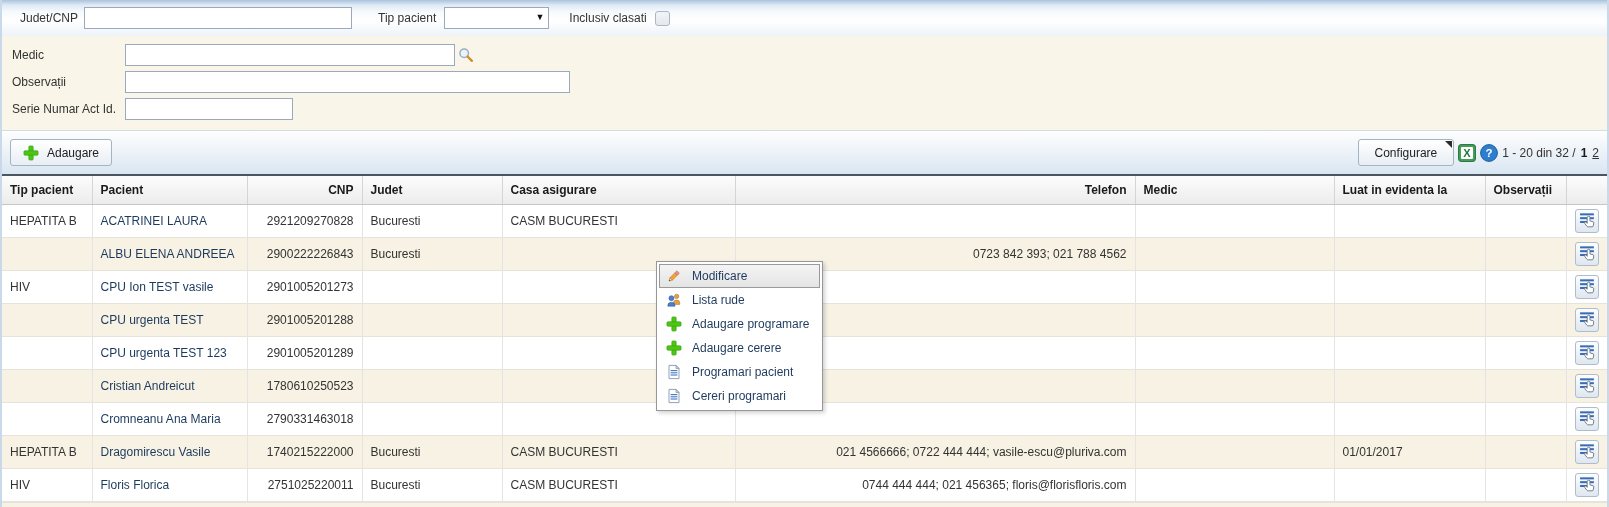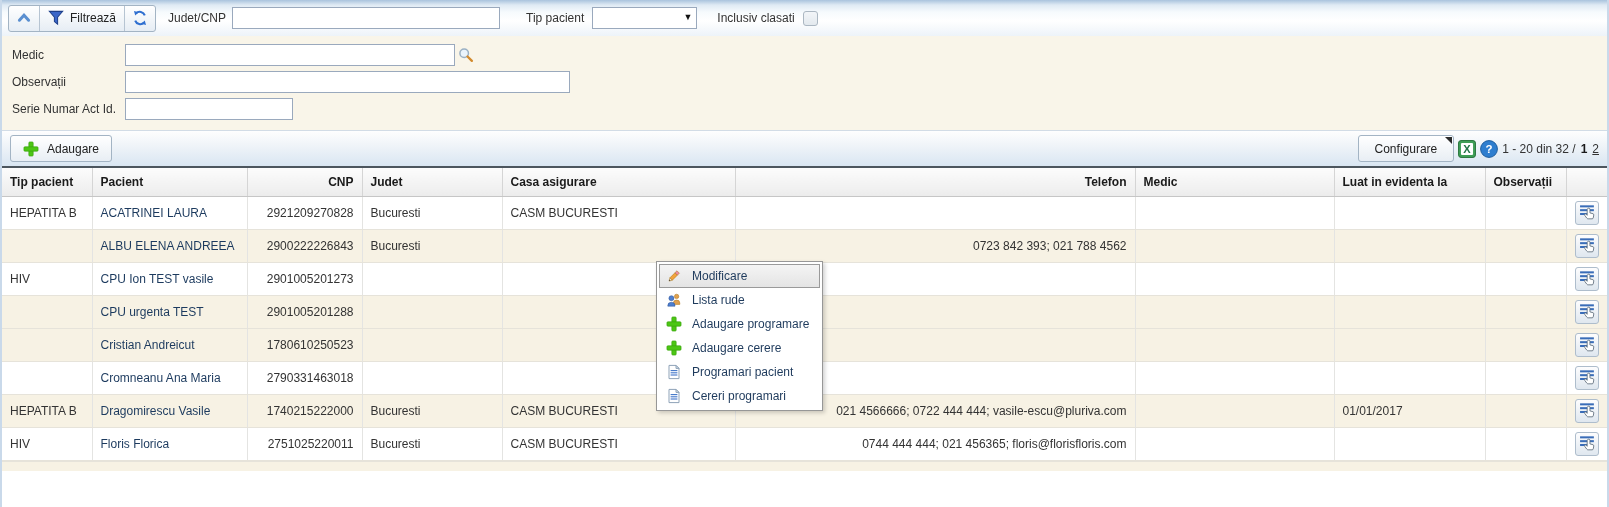--- a/index.html
+++ b/index.html
@@ -25,21 +25,21 @@
   .checkbox { width:15px; height:15px; border:1px solid #abb7c2; border-radius:3px;
               background:linear-gradient(180deg,#f2f5f8,#e3e9ee); cursor:pointer; }
 
   
   .filterpanel { height:94px; background:#f9f5e9; padding:8px 0 0 10px; }
   .fp-row { display:flex; align-items:center; margin-bottom:5px; height:22px; }
   .fp-row .fieldlbl { width:113px; }
   .fp-input { height:22px; border:1px solid #9aa9bd; background:#fff; padding:0 4px; font:inherit; }
 
   
-  .toolbar { height:36px; display:flex; align-items:center; padding:0 8px;
+  .toolbar { height:44px; display:flex; align-items:center; padding:0 8px;
              border-top:1px solid #d2dce6;
              background:linear-gradient(180deg,#fefefe 0%,#eef3f8 45%,#d9e6f2 100%); }
   .btn { display:flex; align-items:center; gap:8px; height:27px; padding:0 12px;
          border:1px solid #a3b4c4; border-radius:3px; cursor:pointer;
          background:linear-gradient(180deg,#ffffff,#e8eef4); color:#222; font:inherit; }
   .toolbar-right { margin-left:auto; display:flex; align-items:center; gap:4px; }
   .btn-config { position:relative; padding:0 16px; }
   .btn-config .corner { position:absolute; top:1px; right:1px; width:0; height:0;
                         border-left:7px solid transparent; border-top:7px solid #2b2b2b; }
   .pagination { color:#333; white-space:nowrap; display:flex; gap:5px; align-items:center; }
@@ -71,43 +71,20 @@
               border:1px solid transparent; color:#1e3a5c; cursor:pointer; white-space:nowrap; }
   .ctx-item.selected { background:linear-gradient(180deg,#f4f4f4,#e4e4e4); border:1px solid #9a9a9a; }
   .icon16 { width:16px; height:16px; flex:0 0 16px; }
 </style>
 </head>
 <body>
 
 <div class="app">
 
   <div class="topbar">
-    <div class="btn-group">
-      <div class="btn-seg" style="padding:0 7px;">
-        <svg class="icon16" viewBox="0 0 14 14" width="14" height="14">
-            <polyline points="3,9 7,4.5 11,9" stroke="#5a8fd0" stroke-width="2.6" fill="none" stroke-linecap="round"></polyline>
-          </svg>
-      </div>
-      <div class="btn-seg">
-        <svg class="icon16" viewBox="0 0 14 14" width="14" height="14">
-            <path d="M1.2 1.2 h11.6 l-4.4 5 v6.2 l-2.8 -2.3 v-3.9 z" fill="#3a66c8" stroke="#1d3f8a" stroke-width="0.9"></path>
-          </svg>
-        <span class="lbl">Filtrează</span>
-      </div>
-      <div class="btn-seg" style="padding:0 7px;">
-        <svg class="icon16" viewBox="0 0 16 16" width="15" height="15">
-          <g stroke="#2f6fd0" stroke-width="2.1" fill="none">
-            <path d="M12.8 5.4 A5.4 5.4 0 0 0 3.9 3.4"></path>
-            <path d="M3.2 10.6 A5.4 5.4 0 0 0 12.1 12.6"></path>
-          </g>
-          <polygon points="2.0,1.0 6.6,2.2 3.2,5.6" fill="#2f6fd0"></polygon>
-          <polygon points="14.0,15.0 9.4,13.8 12.8,10.4" fill="#2f6fd0"></polygon>
-        </svg>
-      </div>
-    </div>
 
     <span class="fieldlbl" style="margin-left:12px;">Judet/CNP</span>
     <input class="tb-input" style="width: 268px; margin-left: 6px;" value="">
 
     <span class="fieldlbl" style="margin-left:26px;">Tip pacient</span>
     <div class="sel" style="margin-left:8px;">
       <span></span>
       <span class="arr">▼</span>
     </div>
 
@@ -273,20 +250,41 @@
     <button class="row-action">
       <svg viewBox="0 0 16 16" width="17" height="17">
         <rect x="1" y="2.2" width="13" height="1.9" fill="#3a6db8"></rect>
         <rect x="1" y="5.8" width="13" height="1.9" fill="#3a6db8"></rect>
         <rect x="1" y="9.4" width="7" height="1.9" fill="#3a6db8"></rect>
         <path d="M9.3 4.9 c.8 0 1 .6 1 1.2 v3.2 l2.9 .8 c.6 .2 .8 .6 .7 1.2 l-.5 2.7 c-.1 .6 -.5 .9 -1.1 .9 h-3.7 c-.5 0 -.9 -.2 -1.2 -.6 l-2 -2.6 c-.4 -.5 -.2 -1.1 .3 -1.3 .4 -.2 .9 0 1.2 .3 l.8 .9 v-5.5 c0 -.7 .6 -1.2 1.6 -1.2 z" fill="#ffffff" stroke="#5c6b7a" stroke-width="0.8"></path>
       </svg>
     </button>
   </td>
           </tr>
+          <tr>
+            <td></td>
+            <td><a>CPU urgenta TEST 123</a></td>
+            <td class="al-r">2901005201289</td>
+            <td></td>
+            <td></td>
+            <td class="al-r"></td>
+            <td></td>
+            <td></td>
+            <td></td>
+            <td class="c-actions">
+    <button class="row-action">
+      <svg viewBox="0 0 16 16" width="17" height="17">
+        <rect x="1" y="2.2" width="13" height="1.9" fill="#3a6db8"></rect>
+        <rect x="1" y="5.8" width="13" height="1.9" fill="#3a6db8"></rect>
+        <rect x="1" y="9.4" width="7" height="1.9" fill="#3a6db8"></rect>
+        <path d="M9.3 4.9 c.8 0 1 .6 1 1.2 v3.2 l2.9 .8 c.6 .2 .8 .6 .7 1.2 l-.5 2.7 c-.1 .6 -.5 .9 -1.1 .9 h-3.7 c-.5 0 -.9 -.2 -1.2 -.6 l-2 -2.6 c-.4 -.5 -.2 -1.1 .3 -1.3 .4 -.2 .9 0 1.2 .3 l.8 .9 v-5.5 c0 -.7 .6 -1.2 1.6 -1.2 z" fill="#ffffff" stroke="#5c6b7a" stroke-width="0.8"></path>
+      </svg>
+    </button>
+  </td>
+          </tr>
           <tr class="alt">
             <td></td>
             <td><a>Cristian Andreicut</a></td>
             <td class="al-r">1780610250523</td>
             <td></td>
             <td></td>
             <td class="al-r"></td>
             <td></td>
             <td></td>
             <td></td>

